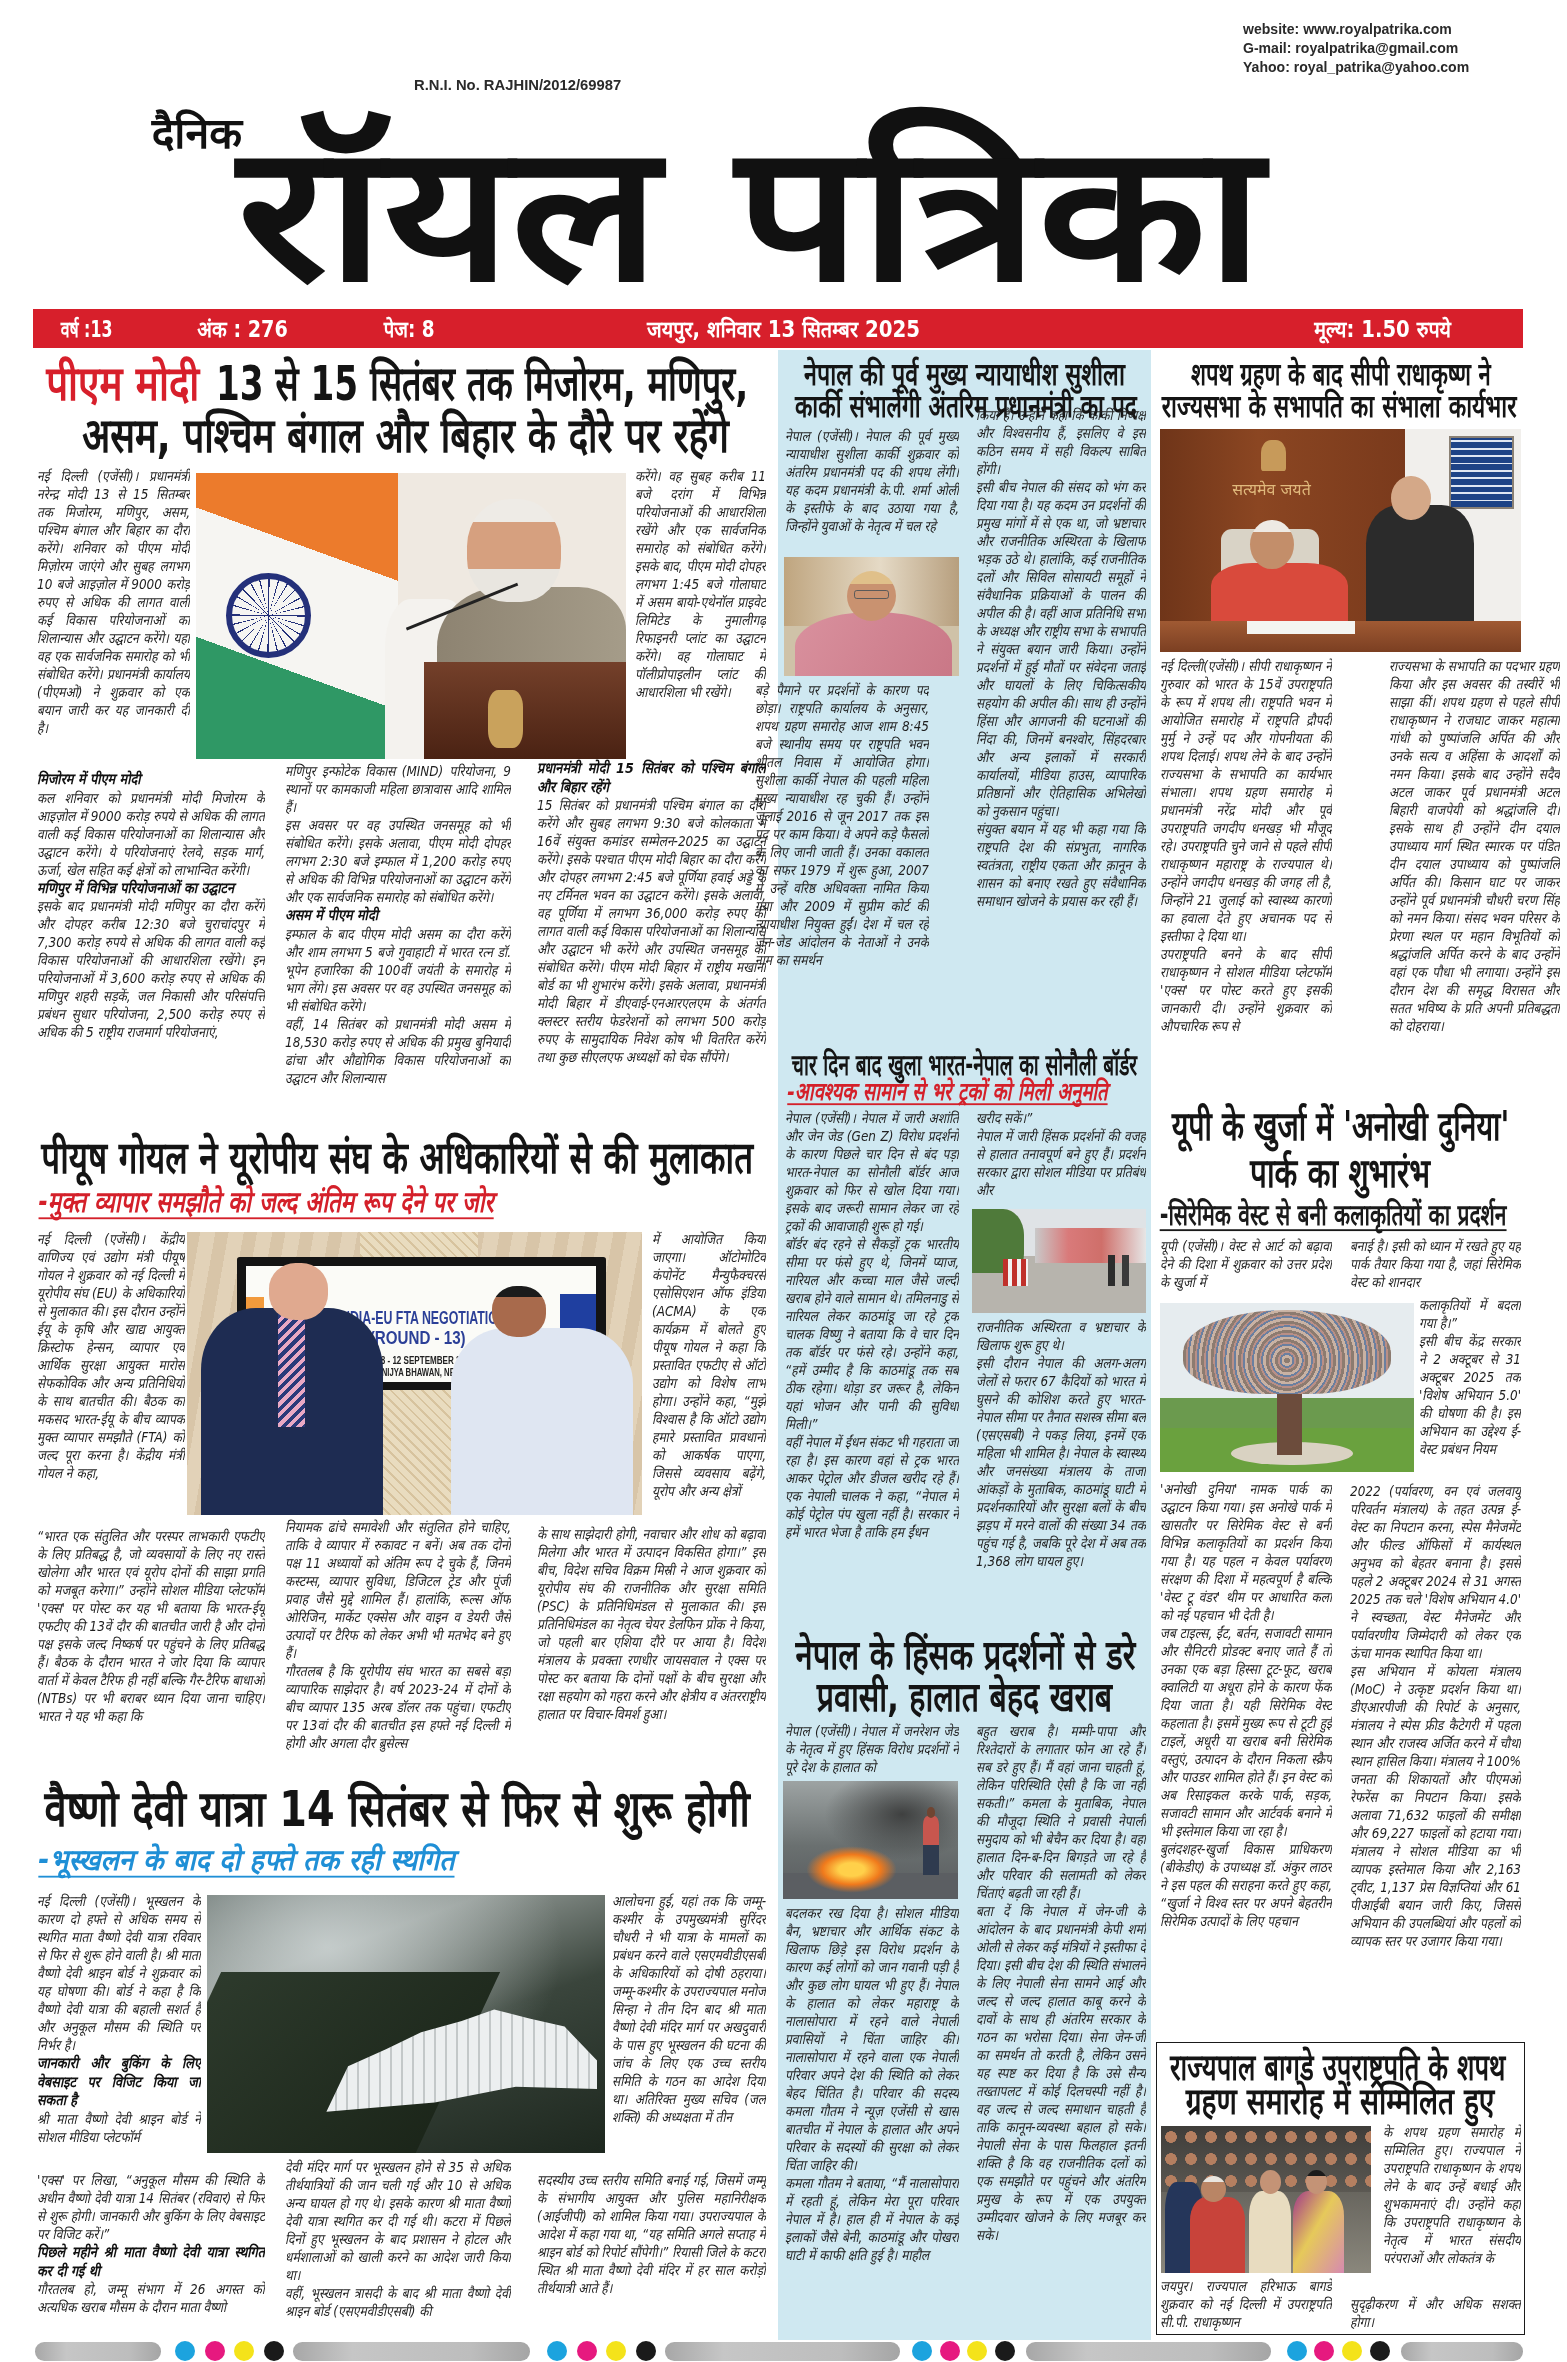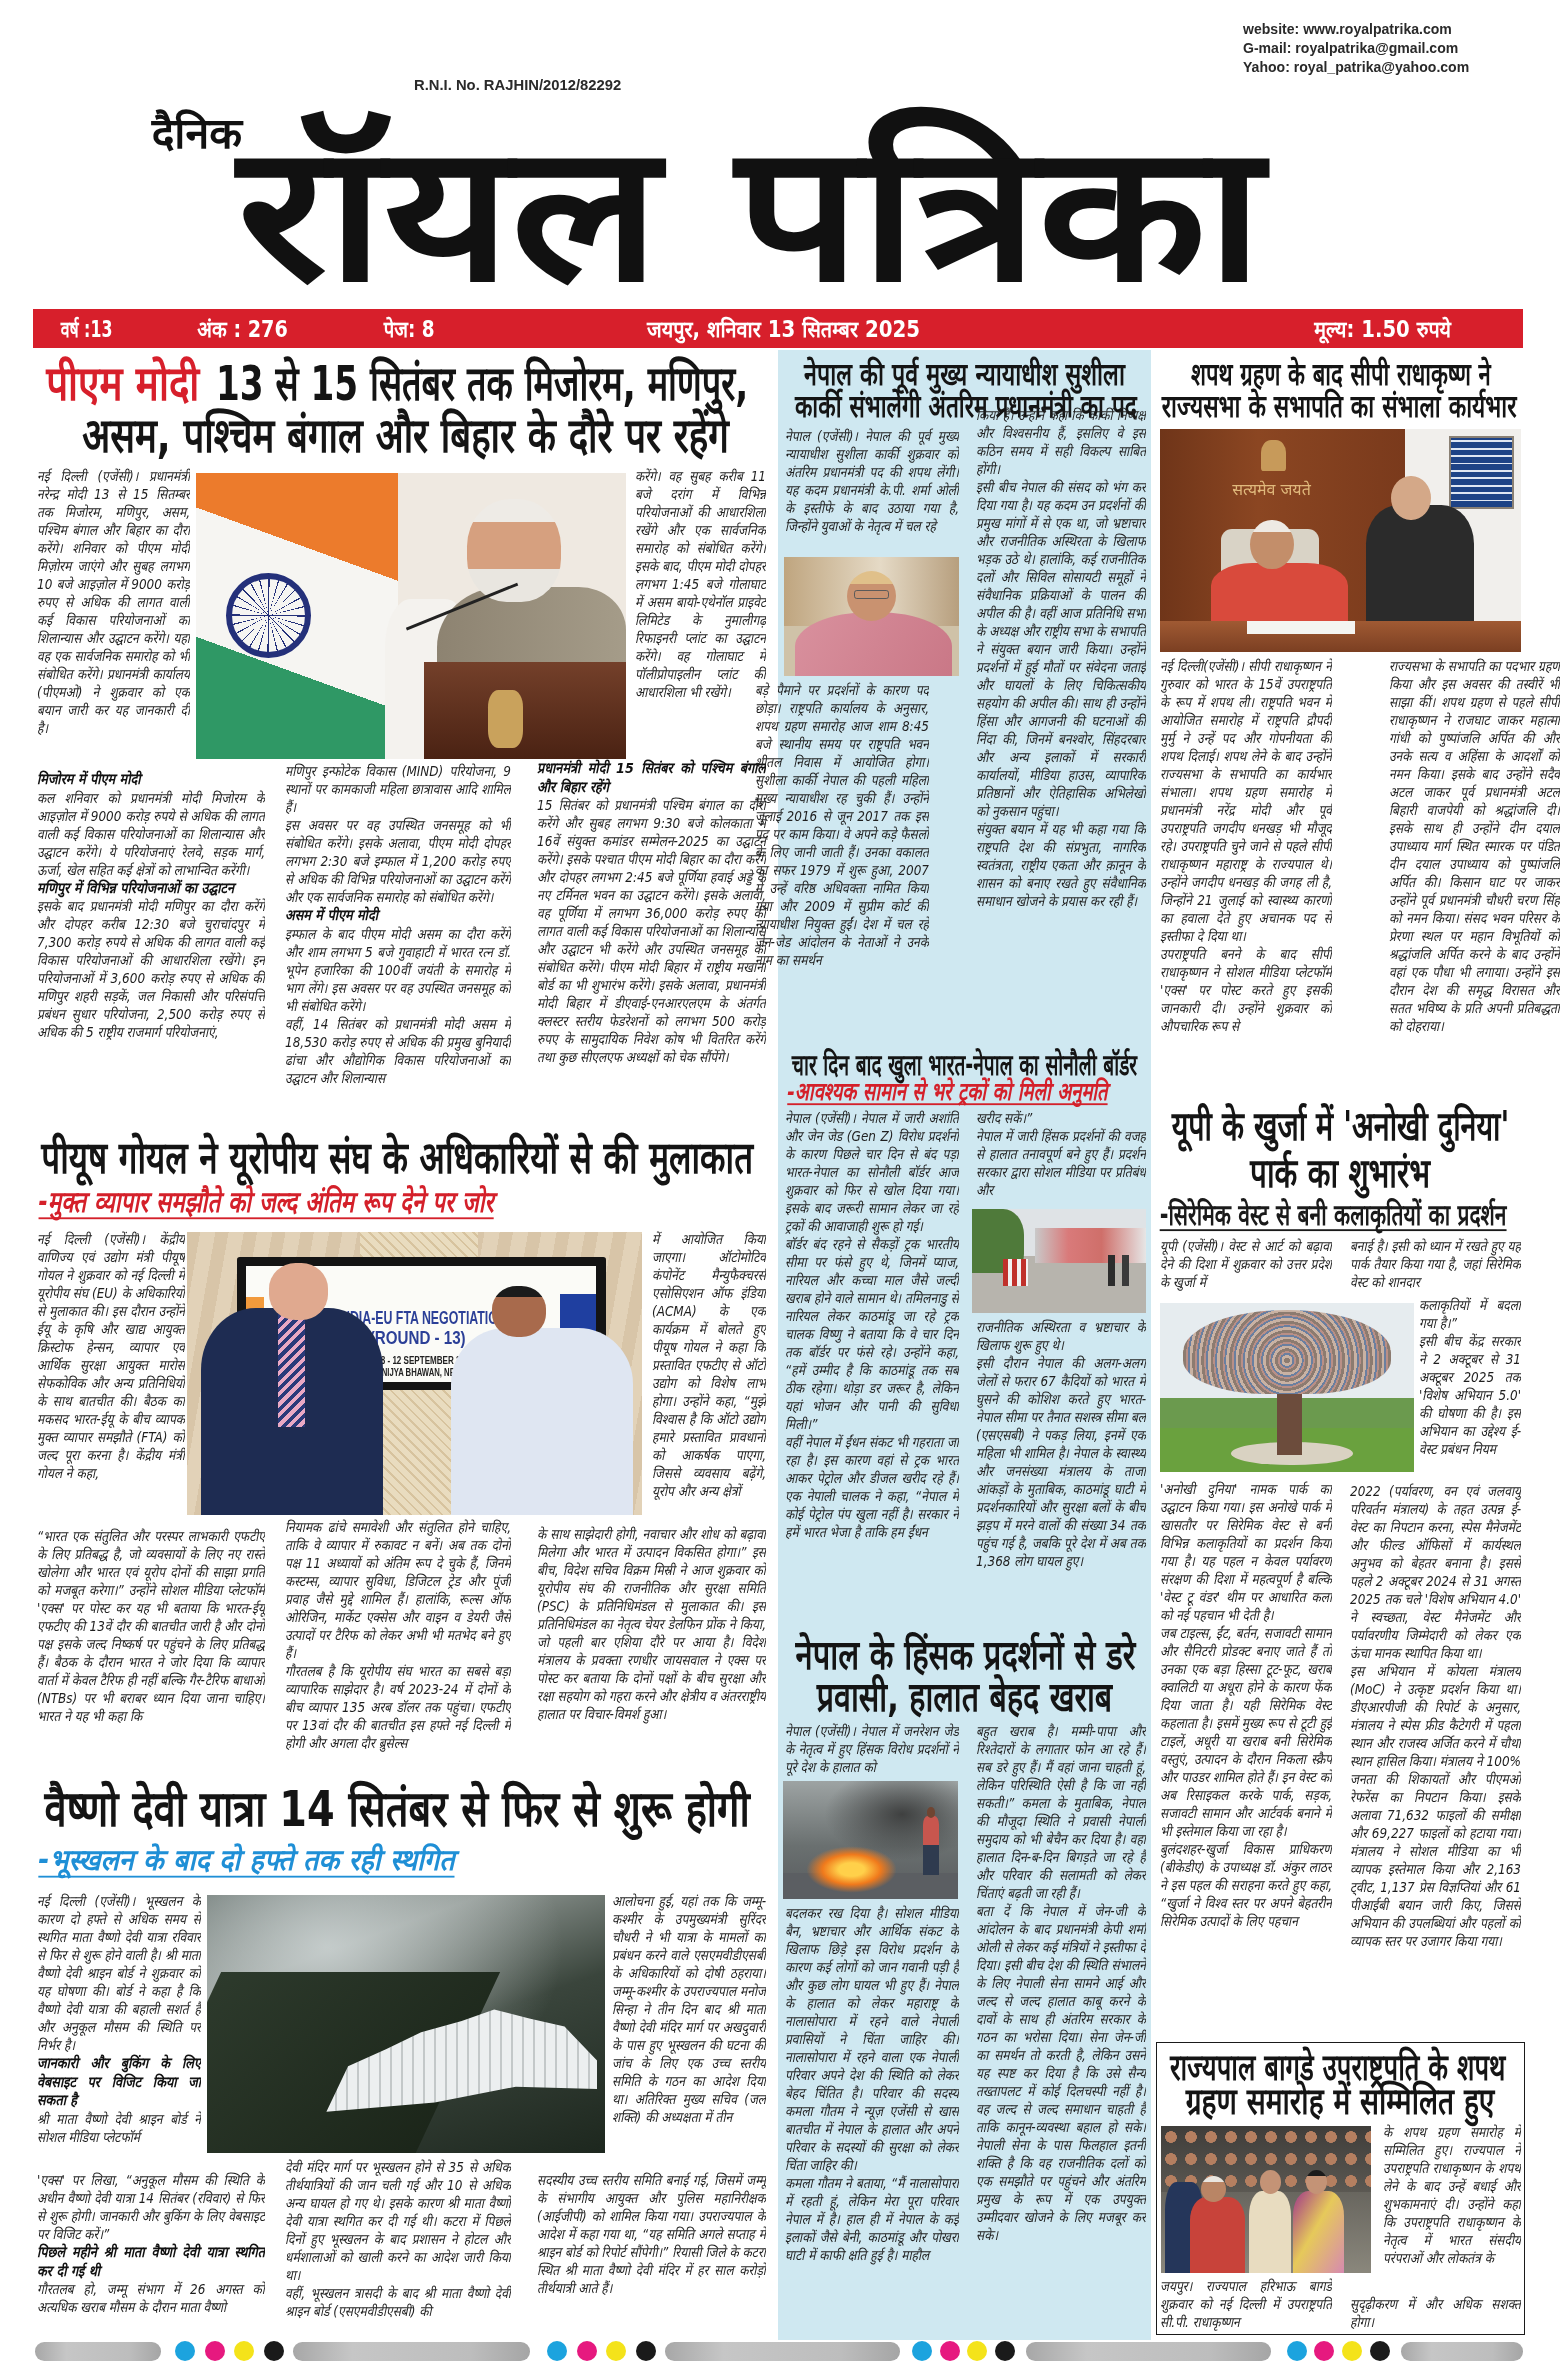--- a/index.html
+++ b/index.html
@@ -31,21 +31,21 @@
 </style>
 </head>
 <body>
 
 <header>
   <div class="abs contact" style="left:1243px;top:20px;">
     <div>website: www.royalpatrika.com</div>
     <div>G-mail: royalpatrika@gmail.com</div>
     <div>Yahoo: royal_patrika@yahoo.com</div>
   </div>
-  <div class="abs rni" style="left:414px;top:77px;">R.N.I. No. RAJHIN/2012/82292</div>
+  <div class="abs rni" style="left:414px;top:77px;">R.N.I. No. RAJHIN/2012/69987</div>
   <svg style="left:0;top:0" width="1567" height="309" viewBox="0 0 1698 335">
     <text class="logo-pre" x="164" y="160" font-size="46" textLength="98" lengthAdjust="spacingAndGlyphs">दैनिक</text>
     <text class="logo" x="257" y="302" font-size="205" textLength="1112" lengthAdjust="spacingAndGlyphs">रॉयल पत्रिका</text>
   </svg>
   <div class="abs redbar" style="left:33px;top:309px;width:1490px;height:39px;text-align:center;">
     <svg style="left:0;top:0" width="1490" height="39" viewBox="0 0 1614 42">
       <text class="bar-t" x="30" y="30" font-size="24" textLength="56" lengthAdjust="spacingAndGlyphs">वर्ष :13</text>
       <text class="bar-t" x="178" y="30" font-size="24" textLength="98" lengthAdjust="spacingAndGlyphs">अंक : 276</text>
       <text class="bar-t" x="380" y="30" font-size="24" textLength="55" lengthAdjust="spacingAndGlyphs">पेज: 8</text>
       <text class="bar-t" x="665" y="30" font-size="24" textLength="296" lengthAdjust="spacingAndGlyphs">जयपुर, शनिवार 13 सितम्बर 2025</text>

